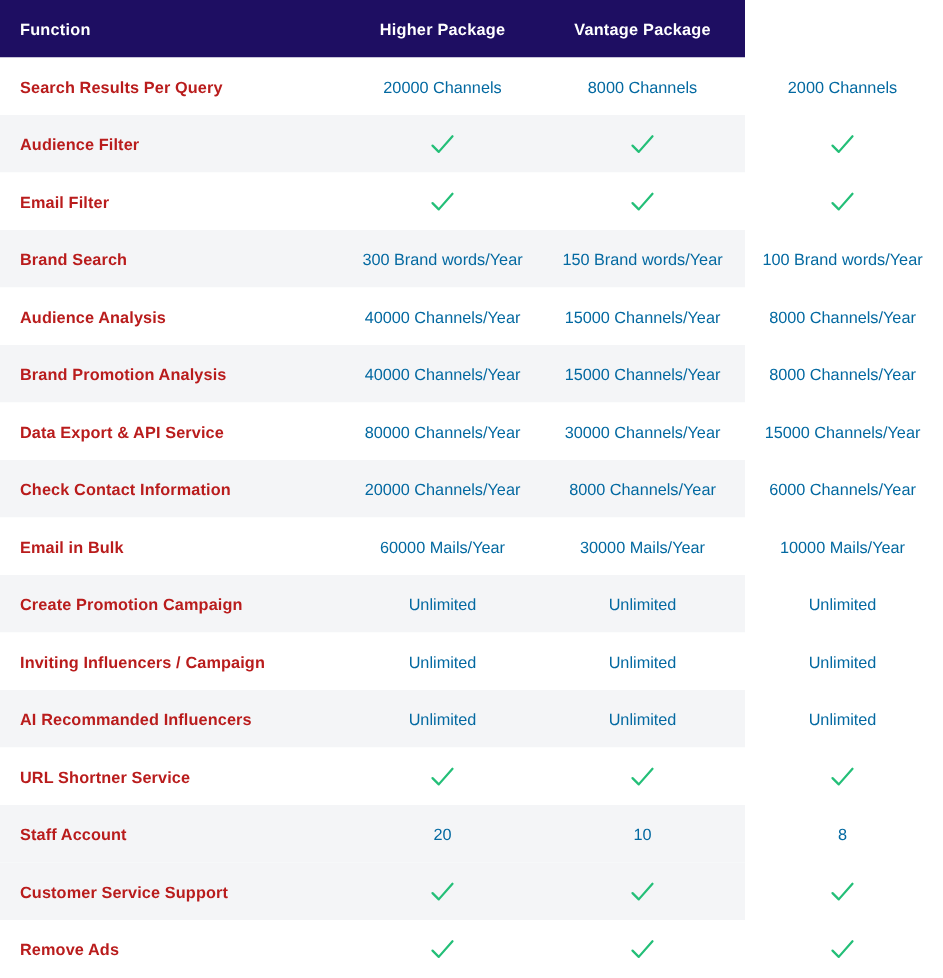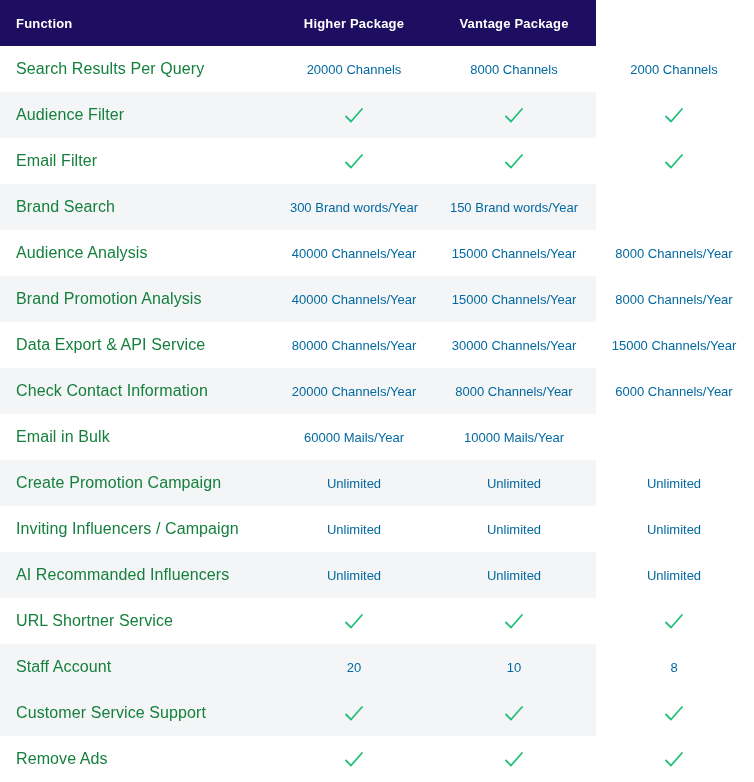--- a/index.html
+++ b/index.html
@@ -44,23 +44,23 @@
     justify-content: center;
   }
   .header-row .cell-function,
   .header-row .cell-value {
     color: #ffffff;
     font-size: 13px;
     font-weight: 700;
     letter-spacing: 0.2px;
   }
   .function-label {
-    color: #15803d;
-    font-size: 16px;
-    font-weight: 400;
+    color: #b91c1c;
+    font-size: 13px;
+    font-weight: 700;
     letter-spacing: 0.1px;
   }
   .value-text {
     color: #0369a1;
     font-size: 13px;
     font-weight: 400;
   }
   .check-icon {
     display: inline-block;
     width: 20px;
@@ -144,20 +144,23 @@
         </div>
       </div>
       <div class="row stripe">
         <div class="cell-function function-label">Brand Search</div>
         <div class="cell-value">
           <span class="value-text">300 Brand words/Year</span>
         </div>
         <div class="cell-value">
           <span class="value-text">150 Brand words/Year</span>
         </div>
+        <div class="cell-value">
+          <span class="value-text">100 Brand words/Year</span>
+        </div>
       </div>
       <div class="row plain">
         <div class="cell-function function-label">Audience Analysis</div>
         <div class="cell-value">
           <span class="value-text">40000 Channels/Year</span>
         </div>
         <div class="cell-value">
           <span class="value-text">15000 Channels/Year</span>
         </div>
         <div class="cell-value">
@@ -197,20 +200,23 @@
           <span class="value-text">8000 Channels/Year</span>
         </div>
         <div class="cell-value">
           <span class="value-text">6000 Channels/Year</span>
         </div>
       </div>
       <div class="row plain">
         <div class="cell-function function-label">Email in Bulk</div>
         <div class="cell-value">
           <span class="value-text">60000 Mails/Year</span>
+        </div>
+        <div class="cell-value">
+          <span class="value-text">30000 Mails/Year</span>
         </div>
         <div class="cell-value">
           <span class="value-text">10000 Mails/Year</span>
         </div>
       </div>
       <div class="row stripe">
         <div class="cell-function function-label">Create Promotion Campaign</div>
         <div class="cell-value">
           <span class="value-text">Unlimited</span>
         </div>

